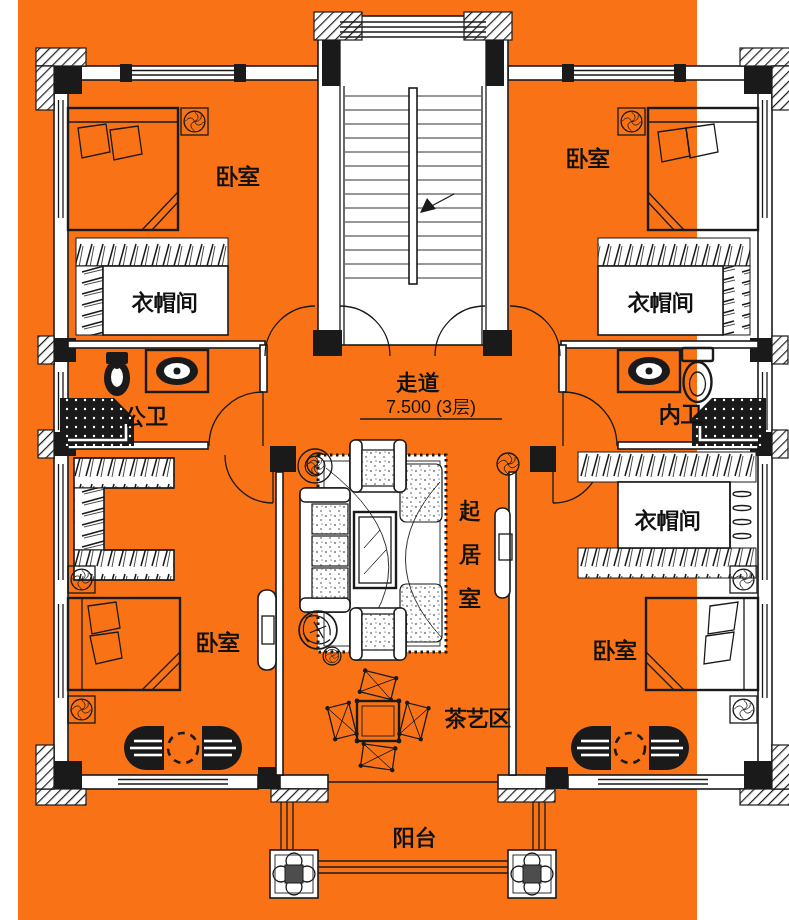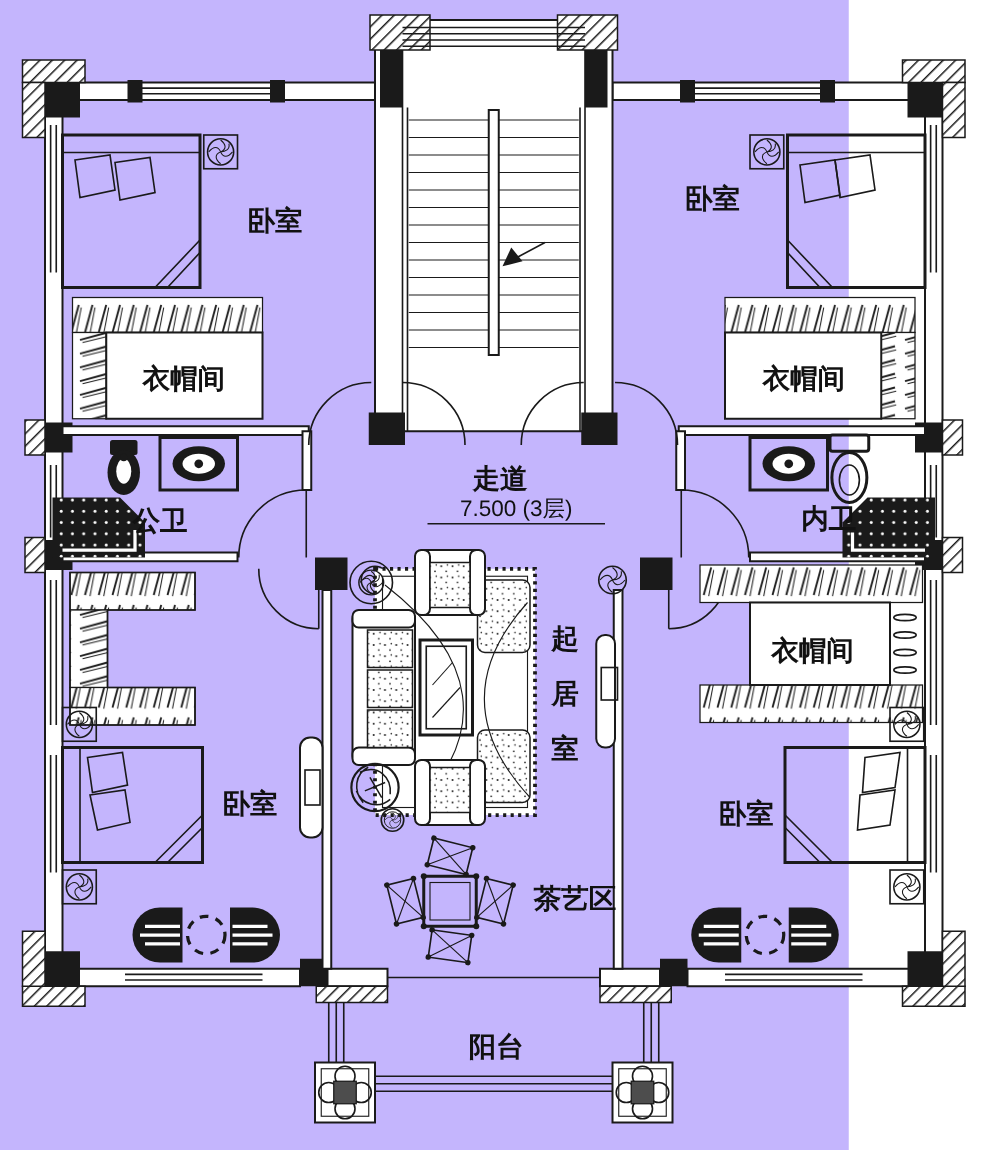--- a/index.html
+++ b/index.html
@@ -1,16 +1,16 @@
 <!DOCTYPE html>
 <html><head>
 <meta charset="utf-8">
 <style>
   html,body{margin:0;padding:0;background:#fff;}
-  .stage{width:679px;height:920px;position:relative;background:#c4b5fd;}
+  .stage{width:679px;height:920px;position:relative;background:#f97316;margin-left:18px;}
   svg{display:block;}
   .w    {fill:#ffffff;stroke:#1a1a1a;stroke-width:1.6;}
   .blk  {fill:#1a1a1a;stroke:none;}
   .ln   {stroke:#1a1a1a;stroke-width:1.3;fill:none;}
   .lnt  {stroke:#1a1a1a;stroke-width:0.9;fill:none;}
   .ln2  {stroke:#1a1a1a;stroke-width:2.4;fill:none;}
   .wht  {stroke:#ffffff;stroke-width:2.6;fill:none;}
   .hat  {fill:url(#hatch);stroke:#1a1a1a;stroke-width:1.2;}
   .spk  {fill:url(#speck);stroke:#1a1a1a;stroke-width:1.2;}
   .slv  {fill:url(#slash);stroke:#1a1a1a;stroke-width:1;}

